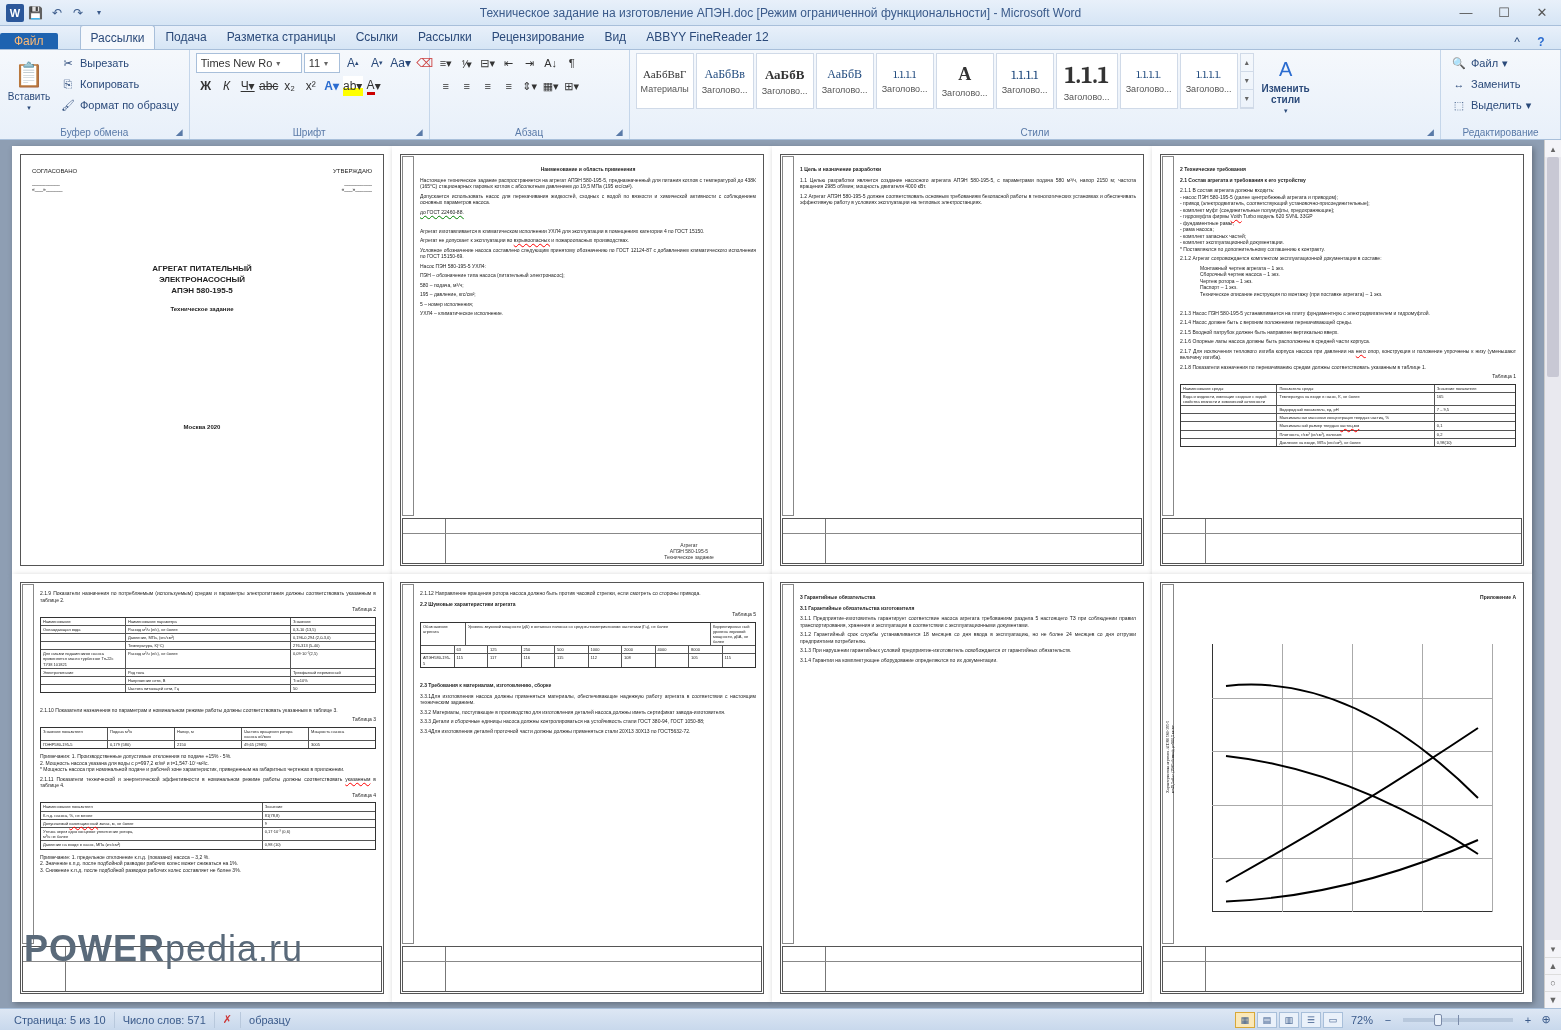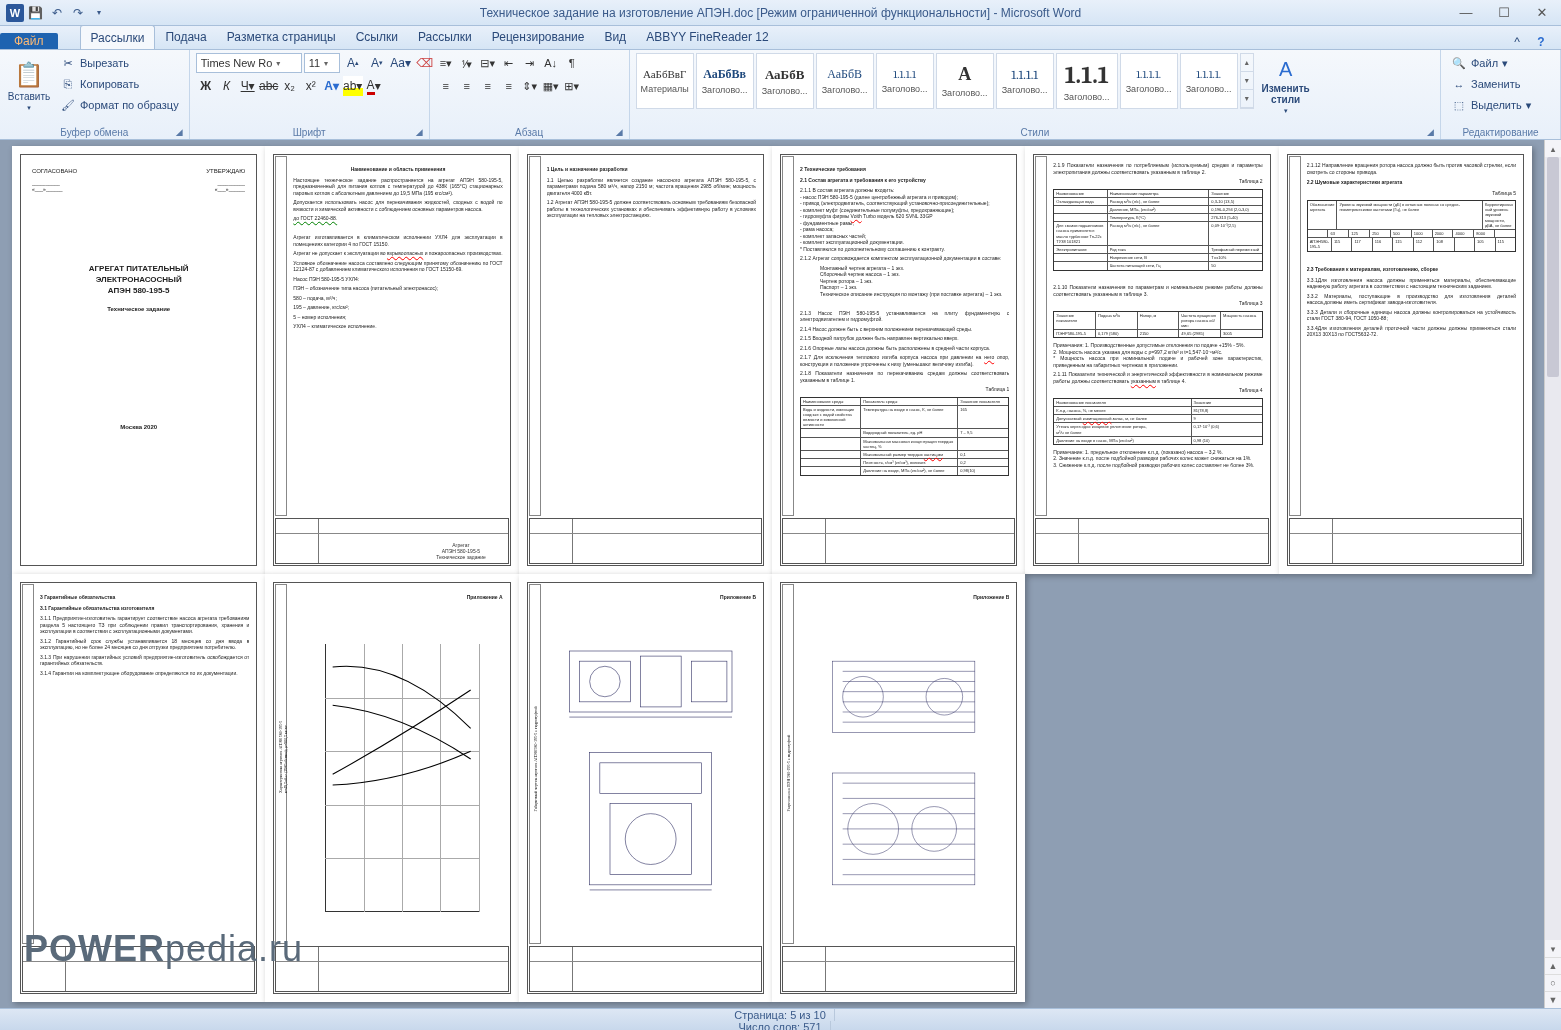--- a/index.html
+++ b/index.html
@@ -45,21 +45,21 @@
 
 .para-box { display:flex; flex-direction:column; gap:3px; }
 .para-row { display:flex; gap:1px; }
 .pbtn { width:20px; height:20px; display:flex; align-items:center; justify-content:center; font-size:11px; color:#333; }
 
 .styles-gallery { display:flex; gap:2px; align-items:center; overflow:hidden; }
 .style-item { width:58px; height:56px; border:1px solid #d0dae8; background:#fff; display:flex; flex-direction:column; align-items:center; justify-content:center; font-size:9px; color:#555; }
 .style-item.big { width:62px; }
 .style-item .sample { font-family: Cambria, serif; color:#1f497d; }
 .style-item .sample.s1 { font-size:11px; color:#333; }
-.style-item .sample.s2 { font-size:12px; font-weight:bold; }
+.style-item .sample.s2 { font-size:12px; font-weight:normal; }
 .style-item .sample.s3 { font-size:13px; font-weight:bold; color:#333; }
 .style-item .sample.s4 { font-size:12px; }
 .style-item .sample.s5 { font-size:11px; }
 .style-item .sample.s6 { font-size:18px; font-weight:bold; color:#333; }
 .style-item .sample.s7 { font-size:13px; }
 .style-item .sample.s8 { font-size:24px; font-weight:bold; color:#333; }
 .style-item .sample.s9 { font-size:11px; }
 .style-item .sample.s10 { font-size:11px; }
 .style-item .lbl { font-size:9px; color:#555; margin-top:3px; }
 .style-scroll { width:14px; height:56px; border:1px solid #d0dae8; display:flex; flex-direction:column; }
@@ -67,21 +67,21 @@
 
 
 .doc-area { position:absolute; top:140px; left:0; right:17px; bottom:22px; background:#8e9eb3; overflow:hidden; padding: 6px 12px; }
 .vscroll { position:absolute; top:140px; right:0; width:17px; bottom:22px; background:#e9e9ef; border-left:1px solid #ccc; display:flex; flex-direction:column; }
 .vscroll .arr { height:17px; display:flex; align-items:center; justify-content:center; font-size:9px; color:#666; background:#f4f4f8; }
 .vscroll .track { flex:1; position:relative; }
 .vscroll .thumb { position:absolute; left:2px; right:2px; top:0; height:220px; background:#c8c8d4; border-radius:2px; }
 .vscroll .navbtns { display:flex; flex-direction:column; }
 .vscroll .navbtns div { height:17px; display:flex; align-items:center; justify-content:center; font-size:9px; color:#666; background:#f4f4f8; border-top:1px solid #ddd; }
 
-.pages-grid { display:grid; grid-template-columns: repeat(6, 1fr); grid-template-rows: repeat(2, 1fr); height:100%;border-radius:17px; }
+.pages-grid { display:grid; grid-template-columns: repeat(4, 1fr); grid-template-rows: repeat(2, 1fr); height:100%;border-radius:17px; }
 .page { background:#fff; box-shadow: 2px 2px 6px rgba(0,0,0,0.3); position:relative; overflow:hidden; }
 .page .frame { position:absolute; inset:8px; border:1px solid #555; }
 .page .stamp { position:absolute; bottom:10px; left:10px; right:10px; height:46px; border:0.5px solid #555; }
 .page .stamp::before { content:""; position:absolute; left:0; top:0; bottom:0; width:42px; border-right:0.5px solid #777; }
 .page .stamp::after { content:""; position:absolute; left:0; right:0; top:14px; border-top:0.5px solid #888; }
 .page .sidecol { position:absolute; left:10px; top:10px; bottom:58px; width:12px; border:0.5px solid #888; }
 .page .content { position:absolute; left:28px; right:16px; top:16px; bottom:62px; font-size:5px; color:#222; line-height:1.3; font-family: "Times New Roman", serif; overflow:hidden; }
 .page .content .title-big { font-size:8px; text-align:center; font-weight:bold; line-height:1.4; }
 .page .content p { margin-bottom:3px; text-align:justify; }
 .page .content .hd { font-weight:bold; margin:4px 0; }
@@ -97,21 +97,21 @@
 .page .chart .grid-h { position:absolute; left:0; right:0; border-top:0.5px solid #aaa; }
 .page .chart .curve { position:absolute; inset:0; }
 
 .page .drawing { position:absolute; left:30px; right:20px; top:40px; bottom:70px; }
 
 
 .watermark { position:absolute; left:24px; bottom:60px; font-size:36px; font-weight:700; color:#5a6a7a; letter-spacing:1px; font-family: Arial, sans-serif; z-index:50; pointer-events:none; }
 .watermark .thin { font-weight:400; }
 
 
-.statusbar { position:absolute; bottom:0; left:0; right:0; height:22px; background: linear-gradient(#dde7f4,#c8d8ec); border-top:1px solid #a8bfda; display:flex; align-items:center; font-size:11px; color:#3a5a8a; padding:0 6px;flex-direction:column; }
+.statusbar { position:absolute; bottom:0; left:0; right:0; height:22px; background: linear-gradient(#dde7f4,#c8d8ec); border-top:1px solid #a8bfda; display:flex; align-items:center; font-size:11px; color:#3a5a8a; padding:0 6px; }
 .statusbar .sect { padding:0 8px; border-right:1px solid #b8c8dc; height:16px; display:flex; align-items:center; gap:4px; }
 .statusbar .right { margin-left:auto; display:flex; align-items:center; gap:2px; }
 .viewbtn { width:20px; height:16px; border:1px solid #a8bfda; background:#eaf1fa; display:flex; align-items:center; justify-content:center; font-size:9px; }
 .viewbtn.active { background:#fbe8b8; border-color:#d8a838; }
 .zoom-slider { width:110px; height:4px; background:#b8c8dc; position:relative; margin:0 6px; }
 .zoom-slider .tick { position:absolute; left:50%; top:-3px; width:1px; height:10px; background:#7a8aa8; }
 .zoom-slider .thumb { position:absolute; left:28%; top:-4px; width:8px; height:12px; background:#eaf1fa; border:1px solid #7a8aa8; border-radius:2px; }
 </style>
 </head>
 <body>

